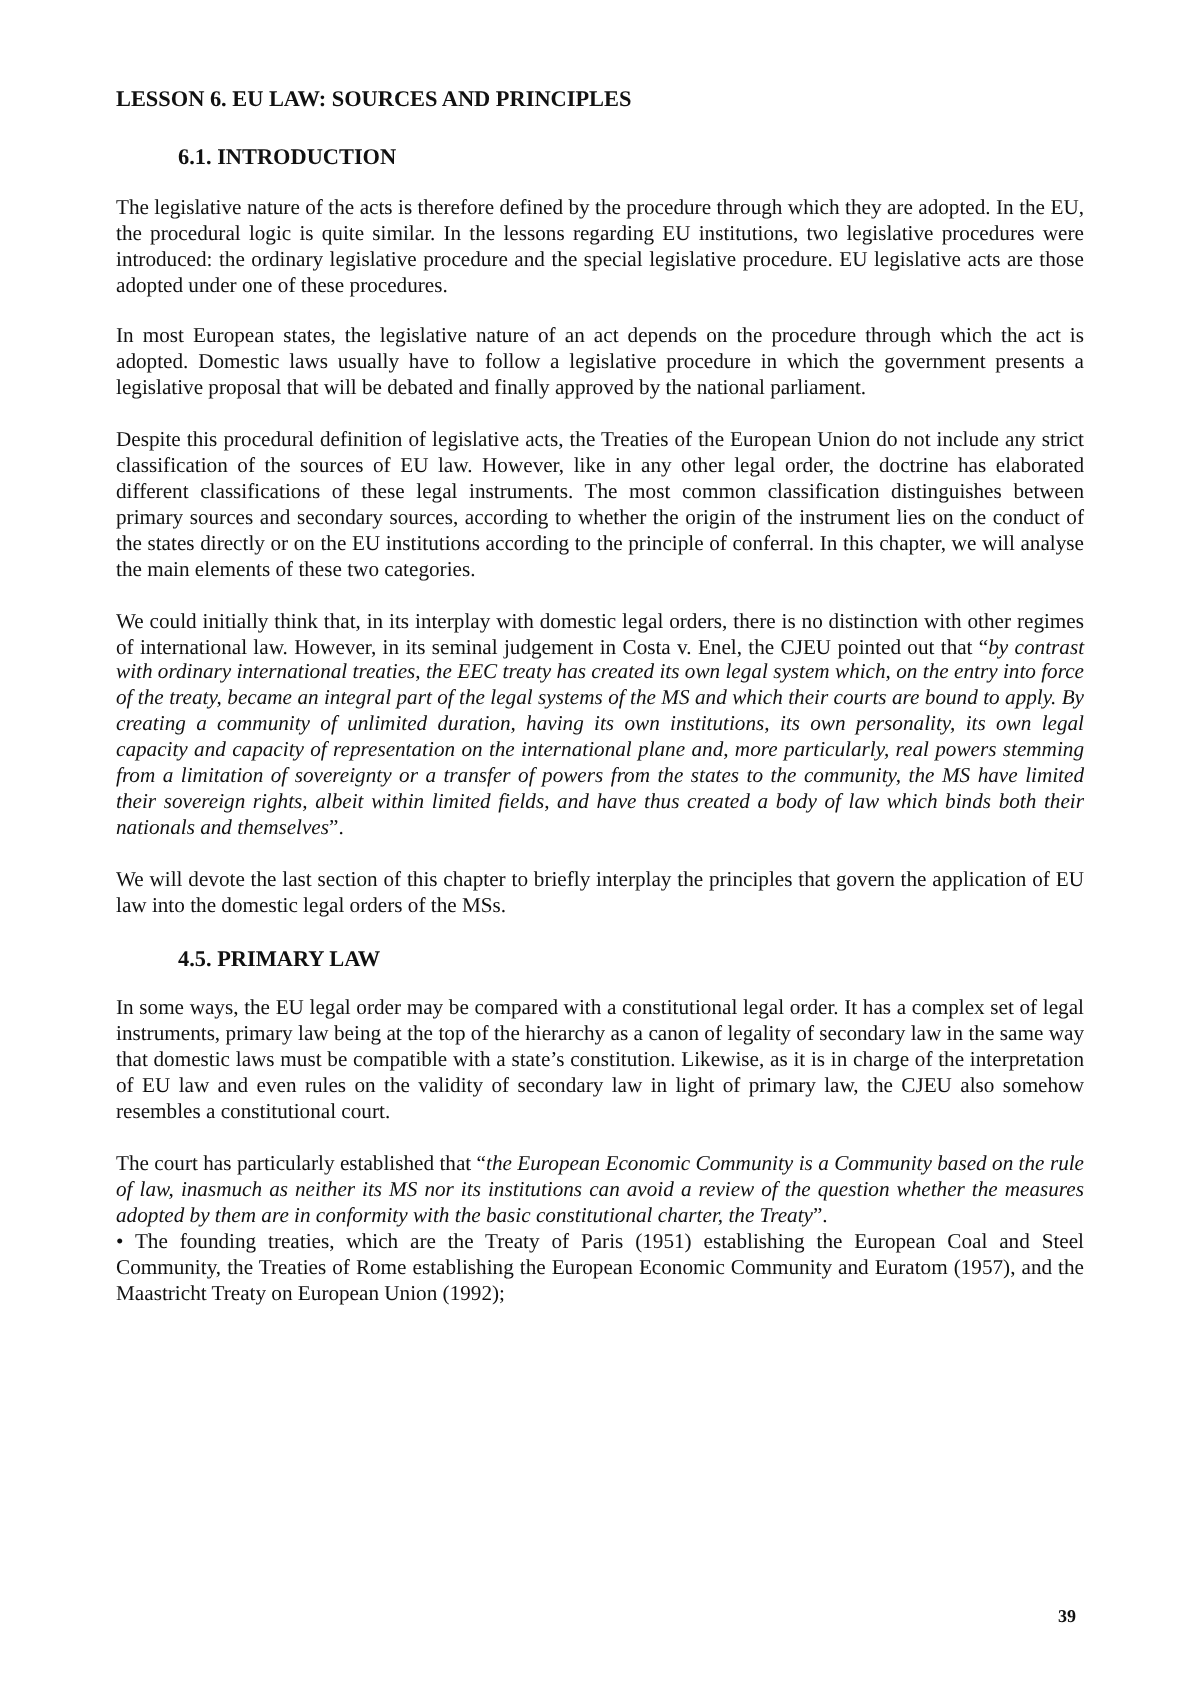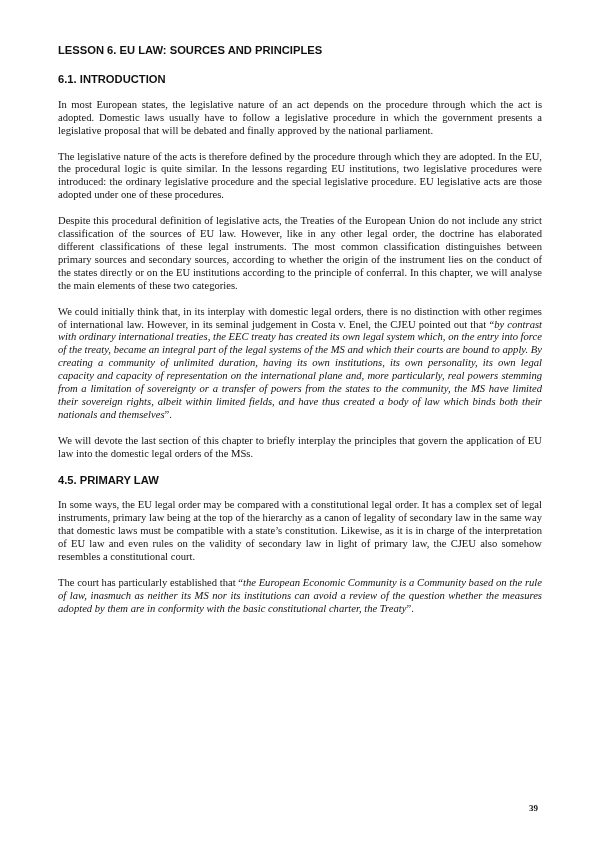--- a/index.html
+++ b/index.html
@@ -3,44 +3,45 @@
   <meta charset="utf-8">
   <style>
     html, body { margin: 0; padding: 0; background: #ffffff; }
     body { width: 600px; height: 848px; position: relative; overflow: hidden; }
     .page {
       position: absolute; left: 58px; top: 44px; width: 484px;
       font-family: "Liberation Serif", serif; font-size: 10.6px; line-height: 12.9px;
       color: #111111;
     }
     h1, h2 {
-      font-family: Liberation Sans, sans-serif; font-weight: bold; font-size: 11.2px;
+      font-family: Liberation Serif, serif; font-weight: bold; font-size: 11.2px;
       margin: 0; color: #111;
     }
     h1 { margin-bottom: 16px; }
-    h2 { margin-bottom: 13px; }
+    h2 { margin-bottom: 13px; margin-left: 31px; }
     p { margin: 0 0 13px 0; text-align: justify; }
     p.tight { margin-bottom: 0; }
     em { font-style: italic; }
     .page-number {
       position: absolute; left: 529px; top: 803px;
       font-family: "Liberation Serif", serif; font-size: 9px; font-weight: bold; color: #111;
     }
   </style>
 </head>
 <body>
 
 <div class="page">
   <h1>LESSON 6. EU LAW: SOURCES AND PRINCIPLES</h1>
 
   <h2>6.1. INTRODUCTION</h2>
+  <p>The legislative nature of the acts is therefore defined by the procedure through which they are adopted. In the EU, the procedural logic is quite similar. In the lessons regarding EU institutions, two legislative procedures were introduced: the ordinary legislative procedure and the special legislative procedure. EU legislative acts are those adopted under one of these procedures.</p>
   <p>In most European states, the legislative nature of an act depends on the procedure through which the act is adopted. Domestic laws usually have to follow a legislative procedure in which the government presents a legislative proposal that will be debated and finally approved by the national parliament.</p>
-  <p>The legislative nature of the acts is therefore defined by the procedure through which they are adopted. In the EU, the procedural logic is quite similar. In the lessons regarding EU institutions, two legislative procedures were introduced: the ordinary legislative procedure and the special legislative procedure. EU legislative acts are those adopted under one of these procedures.</p>
   <p>Despite this procedural definition of legislative acts, the Treaties of the European Union do not include any strict classification of the sources of EU law. However, like in any other legal order, the doctrine has elaborated different classifications of these legal instruments. The most common classification distinguishes between primary sources and secondary sources, according to whether the origin of the instrument lies on the conduct of the states directly or on the EU institutions according to the principle of conferral. In this chapter, we will analyse the main elements of these two categories.</p>
   <p><span>We could initially think that, in its interplay with domestic legal orders, there is no distinction with other regimes of international law. However, in its seminal judgement in Costa v. Enel, the CJEU pointed out that “</span><em>by contrast with ordinary international treaties, the EEC treaty has created its own legal system which, on the entry into force of the treaty, became an integral part of the legal systems of the MS and which their courts are bound to apply. By creating a community of unlimited duration, having its own institutions, its own personality, its own legal capacity and capacity of representation on the international plane and, more particularly, real powers stemming from a limitation of sovereignty or a transfer of powers from the states to the community, the MS have limited their sovereign rights, albeit within limited fields, and have thus created a body of law which binds both their nationals and themselves</em><span>”.</span></p>
   <p>We will devote the last section of this chapter to briefly interplay the principles that govern the application of EU law into the domestic legal orders of the MSs.</p>
 
   <h2>4.5. PRIMARY LAW</h2>
   <p>In some ways, the EU legal order may be compared with a constitutional legal order. It has a complex set of legal instruments, primary law being at the top of the hierarchy as a canon of legality of secondary law in the same way that domestic laws must be compatible with a state’s constitution. Likewise, as it is in charge of the interpretation of EU law and even rules on the validity of secondary law in light of primary law, the CJEU also somehow resembles a constitutional court.</p>
   <p class="tight"><span>The court has particularly established that “</span><em>the European Economic Community is a Community based on the rule of law, inasmuch as neither its MS nor its institutions can avoid a review of the question whether the measures adopted by them are in conformity with the basic constitutional charter, the Treaty</em><span>”.</span></p>
+  <p class="tight">• The founding treaties, which are the Treaty of Paris (1951) establishing the European Coal and Steel Community, the Treaties of Rome establishing the European Economic Community and Euratom (1957), and the Maastricht Treaty on European Union (1992);</p>
 </div>
 
 <div class="page-number">39</div>
 
 </body></html>

